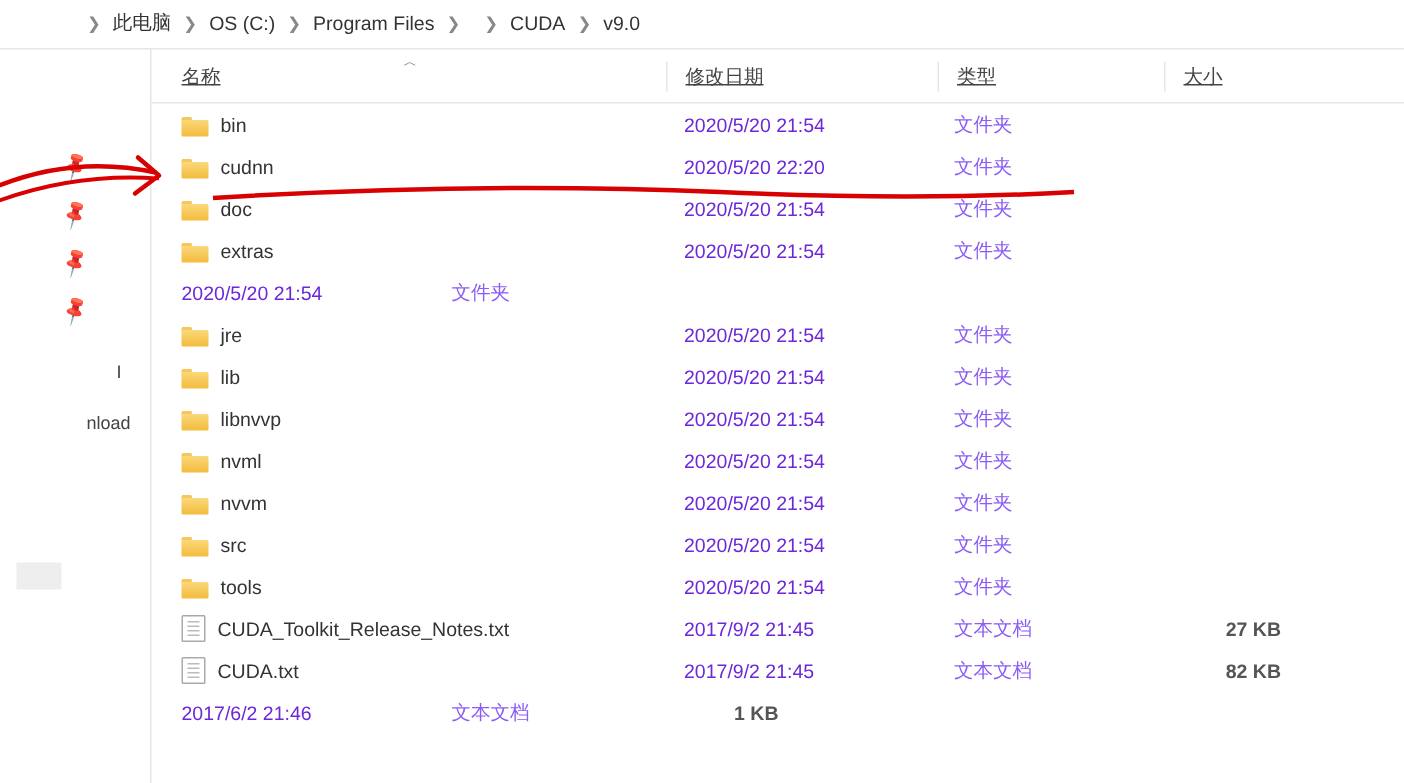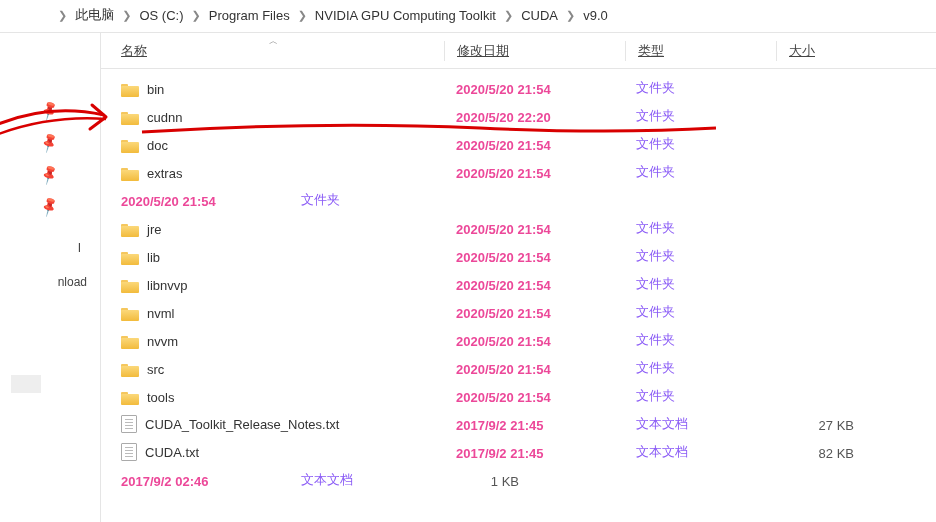--- a/index.html
+++ b/index.html
@@ -24,25 +24,25 @@
     .columns { display: flex; height: 36px; align-items: center; padding-left: 8px; border-bottom: 1px solid #e5e5e5; color: #444; position: relative; }
     .col { padding-left: 12px; text-decoration: underline; }
     .col-name { width: 335px; display: flex; align-items: center; }
     .col-date { width: 180px; }
     .col-type { width: 150px; }
     .col-size { width: 100px; }
     .sort-ind { font-size: 9px; color: #888; position: absolute; left: 168px; top: 2px; }
     .col-sep { width: 1px; height: 20px; background: #e5e5e5; }
     
     .rows { }
-    .row { display: flex; height: 28px; align-items: flex-end; padding-left: 8px; cursor: pointer; }
+    .row { display: flex; height: 28px; align-items: center; padding-left: 8px; cursor: pointer; }
     .cell-name { width: 335px; display: flex; align-items: center; gap: 8px; padding-left: 12px; }
-    .cell-date { width: 180px; padding-left: 12px; color: #ec4899; font-weight: bold; }
+    .cell-date { width: 180px; padding-left: 12px; color: #6d28d9; }
     .cell-type { width: 150px; padding-left: 12px; color: #8b5cf6; }
-    .cell-size { width: 100px; padding-right: 20px; text-align: right; color: #555; }
+    .cell-size { width: 100px; padding-right: 20px; text-align: right; color: #555; font-weight: bold; }
     
     .icon-folder { width: 18px; height: 15px; position: relative; display: inline-block; }
     .icon-folder::before { content: ""; position: absolute; left: 0; top: 2px; width: 7px; height: 3px; background: #f5c75d; border-radius: 1px 1px 0 0; }
     .icon-folder::after { content: ""; position: absolute; left: 0; top: 4px; width: 18px; height: 11px; background: linear-gradient(#fbd87a,#f2bb3c); border-radius: 1px; }
     
     .icon-file { width: 16px; height: 18px; border: 1px solid #aaa; border-radius: 1px; position: relative; display: inline-block; background: #fff; }
     .icon-file::before { content: ""; position: absolute; left: 3px; top: 3px; right: 3px; height: 1px; background: #bbb; box-shadow: 0 3px 0 #bbb, 0 6px 0 #bbb, 0 9px 0 #bbb; }
     
     .annotation { position: absolute; pointer-events: none; z-index: 50; }
     .arrow-svg { position: absolute; left: -6px; top: 95px; }
@@ -52,21 +52,20 @@
 <body>
 
 <div class="breadcrumb">
   <span class="bc-sep">❯</span>
   <span class="bc-item">此电脑</span>
   <span class="bc-sep">❯</span>
   <span class="bc-item">OS (C:)</span>
   <span class="bc-sep">❯</span>
   <span class="bc-item">Program Files</span>
   <span class="bc-sep">❯</span>
-  <span class="bc-item">NVIDIA GPU Computing Toolkit</span>
   <span class="bc-sep">❯</span>
   <span class="bc-item">CUDA</span>
   <span class="bc-sep">❯</span>
   <span class="bc-item">v9.0</span>
 </div>
 <div class="divider"></div>
 
 <div class="main">
   <div class="left-panel">
     <span class="pin">📌</span>
@@ -206,21 +205,21 @@
         <div class="row">
           <div class="cell-name">
             <span class="icon-file"></span>
             <span>CUDA.txt</span>
           </div>
           <div class="cell-date">2017/9/2 21:45</div>
           <div class="cell-type">文本文档</div>
           <div class="cell-size">82 KB</div>
         </div>
         <div class="row">
-          <div class="cell-date">2017/9/2 02:46</div>
+          <div class="cell-date">2017/6/2 21:46</div>
           <div class="cell-type">文本文档</div>
           <div class="cell-size">1 KB</div>
         </div>
       </div>
   </div>
 </div>
 
 <svg class="annotation arrow-svg" width="130" height="60">
   <path d="M2 30 Q 55 8 110 20" stroke="#d80000" stroke-width="3" fill="none"></path>
   <path d="M2 40 Q 55 20 112 24" stroke="#d80000" stroke-width="2.5" fill="none"></path>

